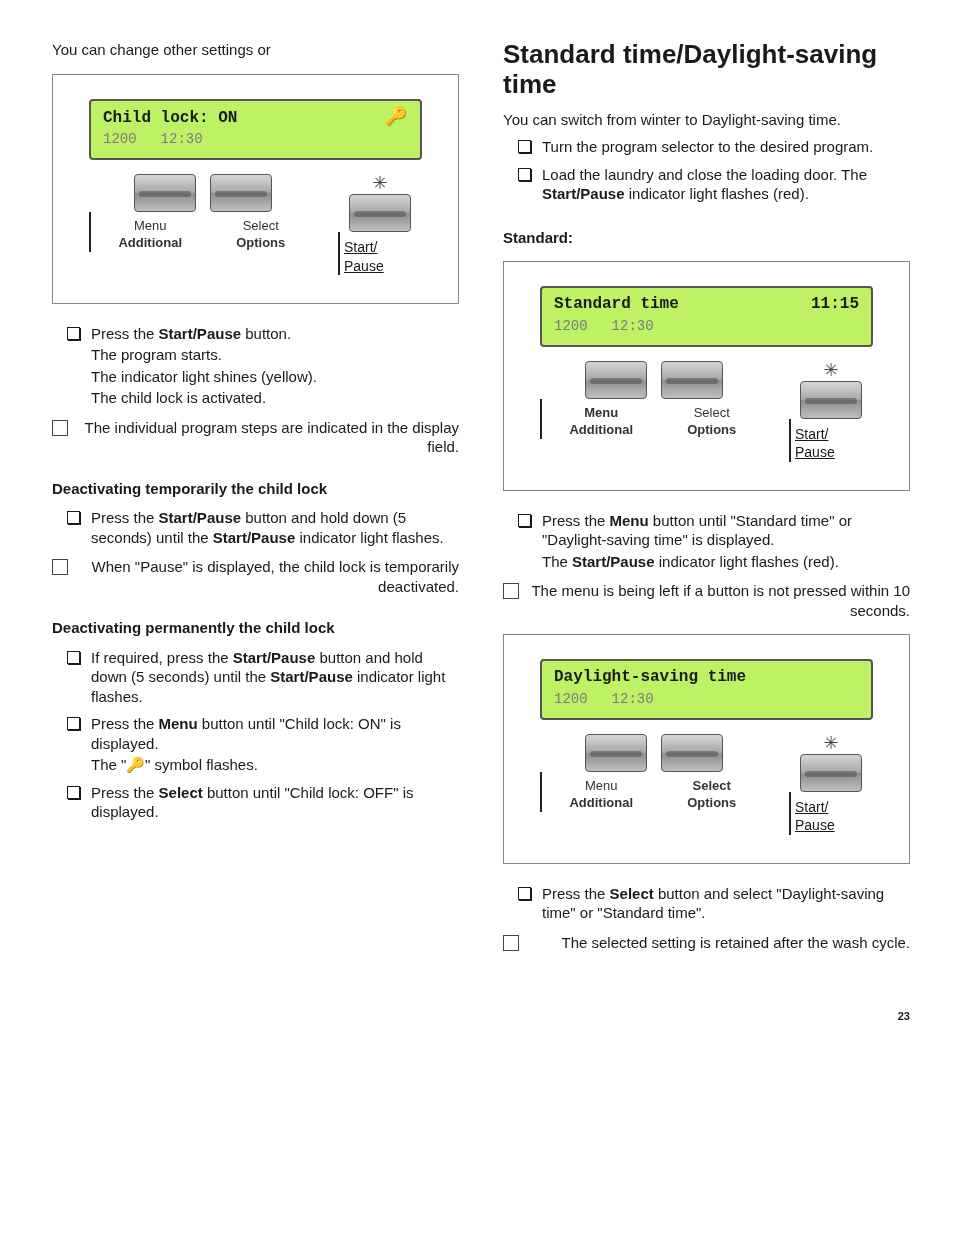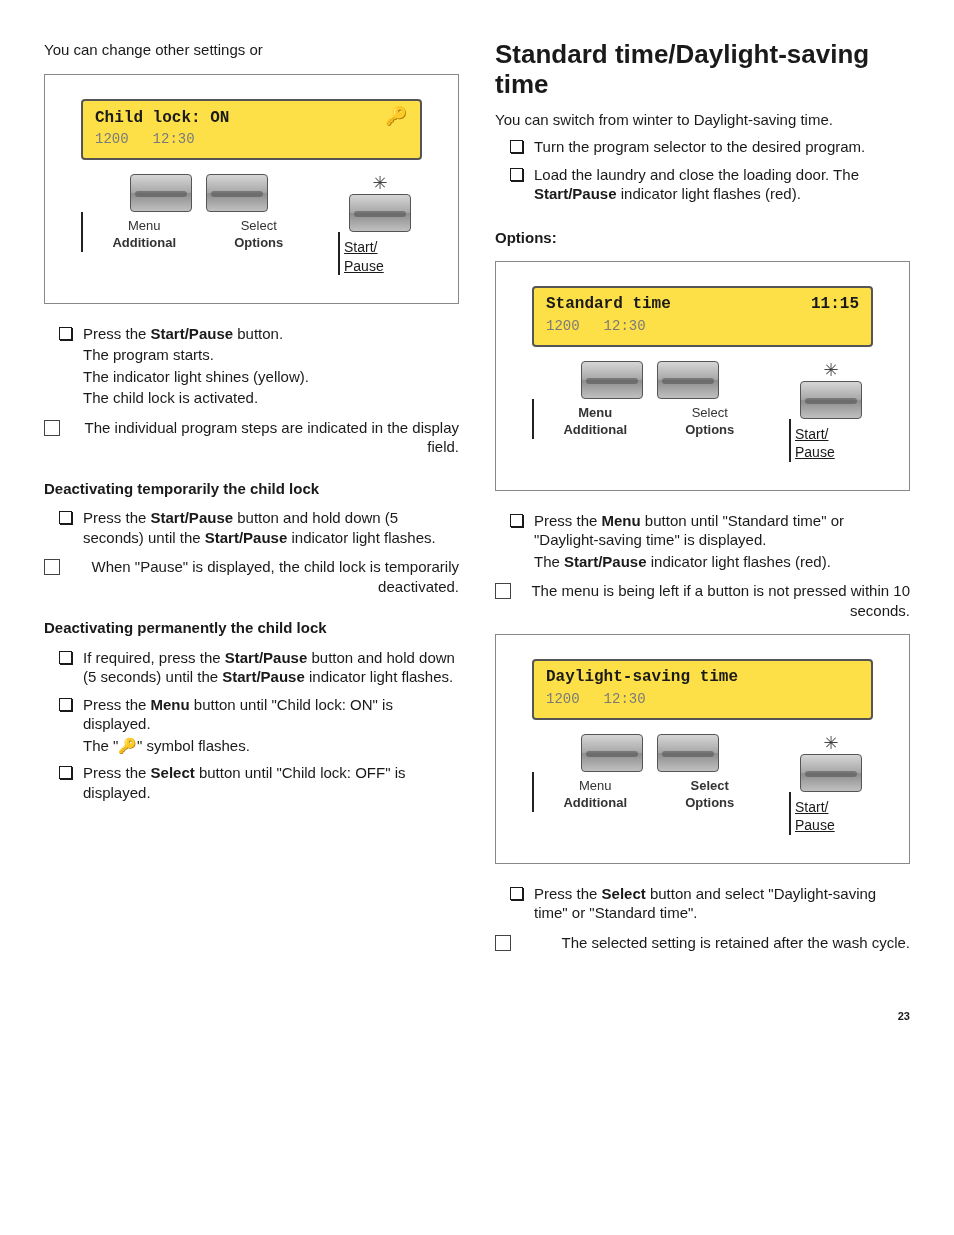--- a/index.html
+++ b/index.html
@@ -6,34 +6,34 @@
   body {
     font-family: Arial, Helvetica, sans-serif;
     font-size: 15px;
     color: #1a1a1a;
     margin: 0;
     padding: 40px 44px 28px;
     width: 954px;
     line-height: 1.3;
   }
   .page { display: flex; gap: 36px; }
-  .col { flex: 1; min-width: 0; }
+  .col { flex: 1; min-width: 0; margin-left: 8px; }
   h2 { font-size: 26px; font-weight: bold; margin: 0 0 10px; line-height: 1.15; }
   h4 { font-size: 15px; font-weight: bold; margin: 22px 0 10px; }
   p { margin: 6px 0; }
   .intro { margin: 0 0 12px; }
   .panel-outer {
     border: 1px solid #888;
     padding: 24px 36px 28px;
     margin: 14px 0 20px;
   }
   .lcd {
     border: 2px solid #555;
     border-radius: 4px;
-    background: #fde047;
+    background: #bef264;
     padding: 6px 12px 10px;
   }
   .lcd-row1 { display: flex; justify-content: space-between; align-items: baseline; font-family: "Courier New", monospace; font-weight: bold; font-size: 16px; color: #1a1a1a; }
   .lcd-row2 { display: flex; justify-content: flex-start; align-items: baseline; font-family: "Courier New", monospace; font-size: 14px; color: #7a7a7a; margin-top: 2px; gap: 24px; }
   .lcd-row1 .right-icons { display: inline-flex; align-items: center; gap: 4px; font-family: Arial; font-weight: normal; }
   .lcd-key-icon { font-size: 18px; line-height: 1; font-weight: bold; }
   .controls-row { display: flex; margin-top: 14px; gap: 22px; align-items: flex-start; }
   .ctrl-group { display: flex; flex-direction: column; align-items: stretch; }
   .ctrl-group.left { flex: 1.1; }
   .ctrl-group.right { flex: 0 0 84px; }
@@ -201,21 +201,21 @@
           </div>
       </li>
       <li>
         <span class="bullet"><span class="sq"></span></span>
         <div class="txt">
           <p><span>Load the laundry and close the loading door. The </span><b>Start/Pause</b><span> indicator light flashes (red).</span></p>
         </div>
       </li>
     </ul>
 
-    <h4>Options:</h4>
+    <h4>Standard:</h4>
 
     <div class="panel-outer">
       <div class="lcd">
         <div class="lcd-row1">
           <span>Standard time</span>
           <span>11:15</span>
         </div>
         <div class="lcd-row2">
           <span>1200</span>
           <span>12:30</span>

